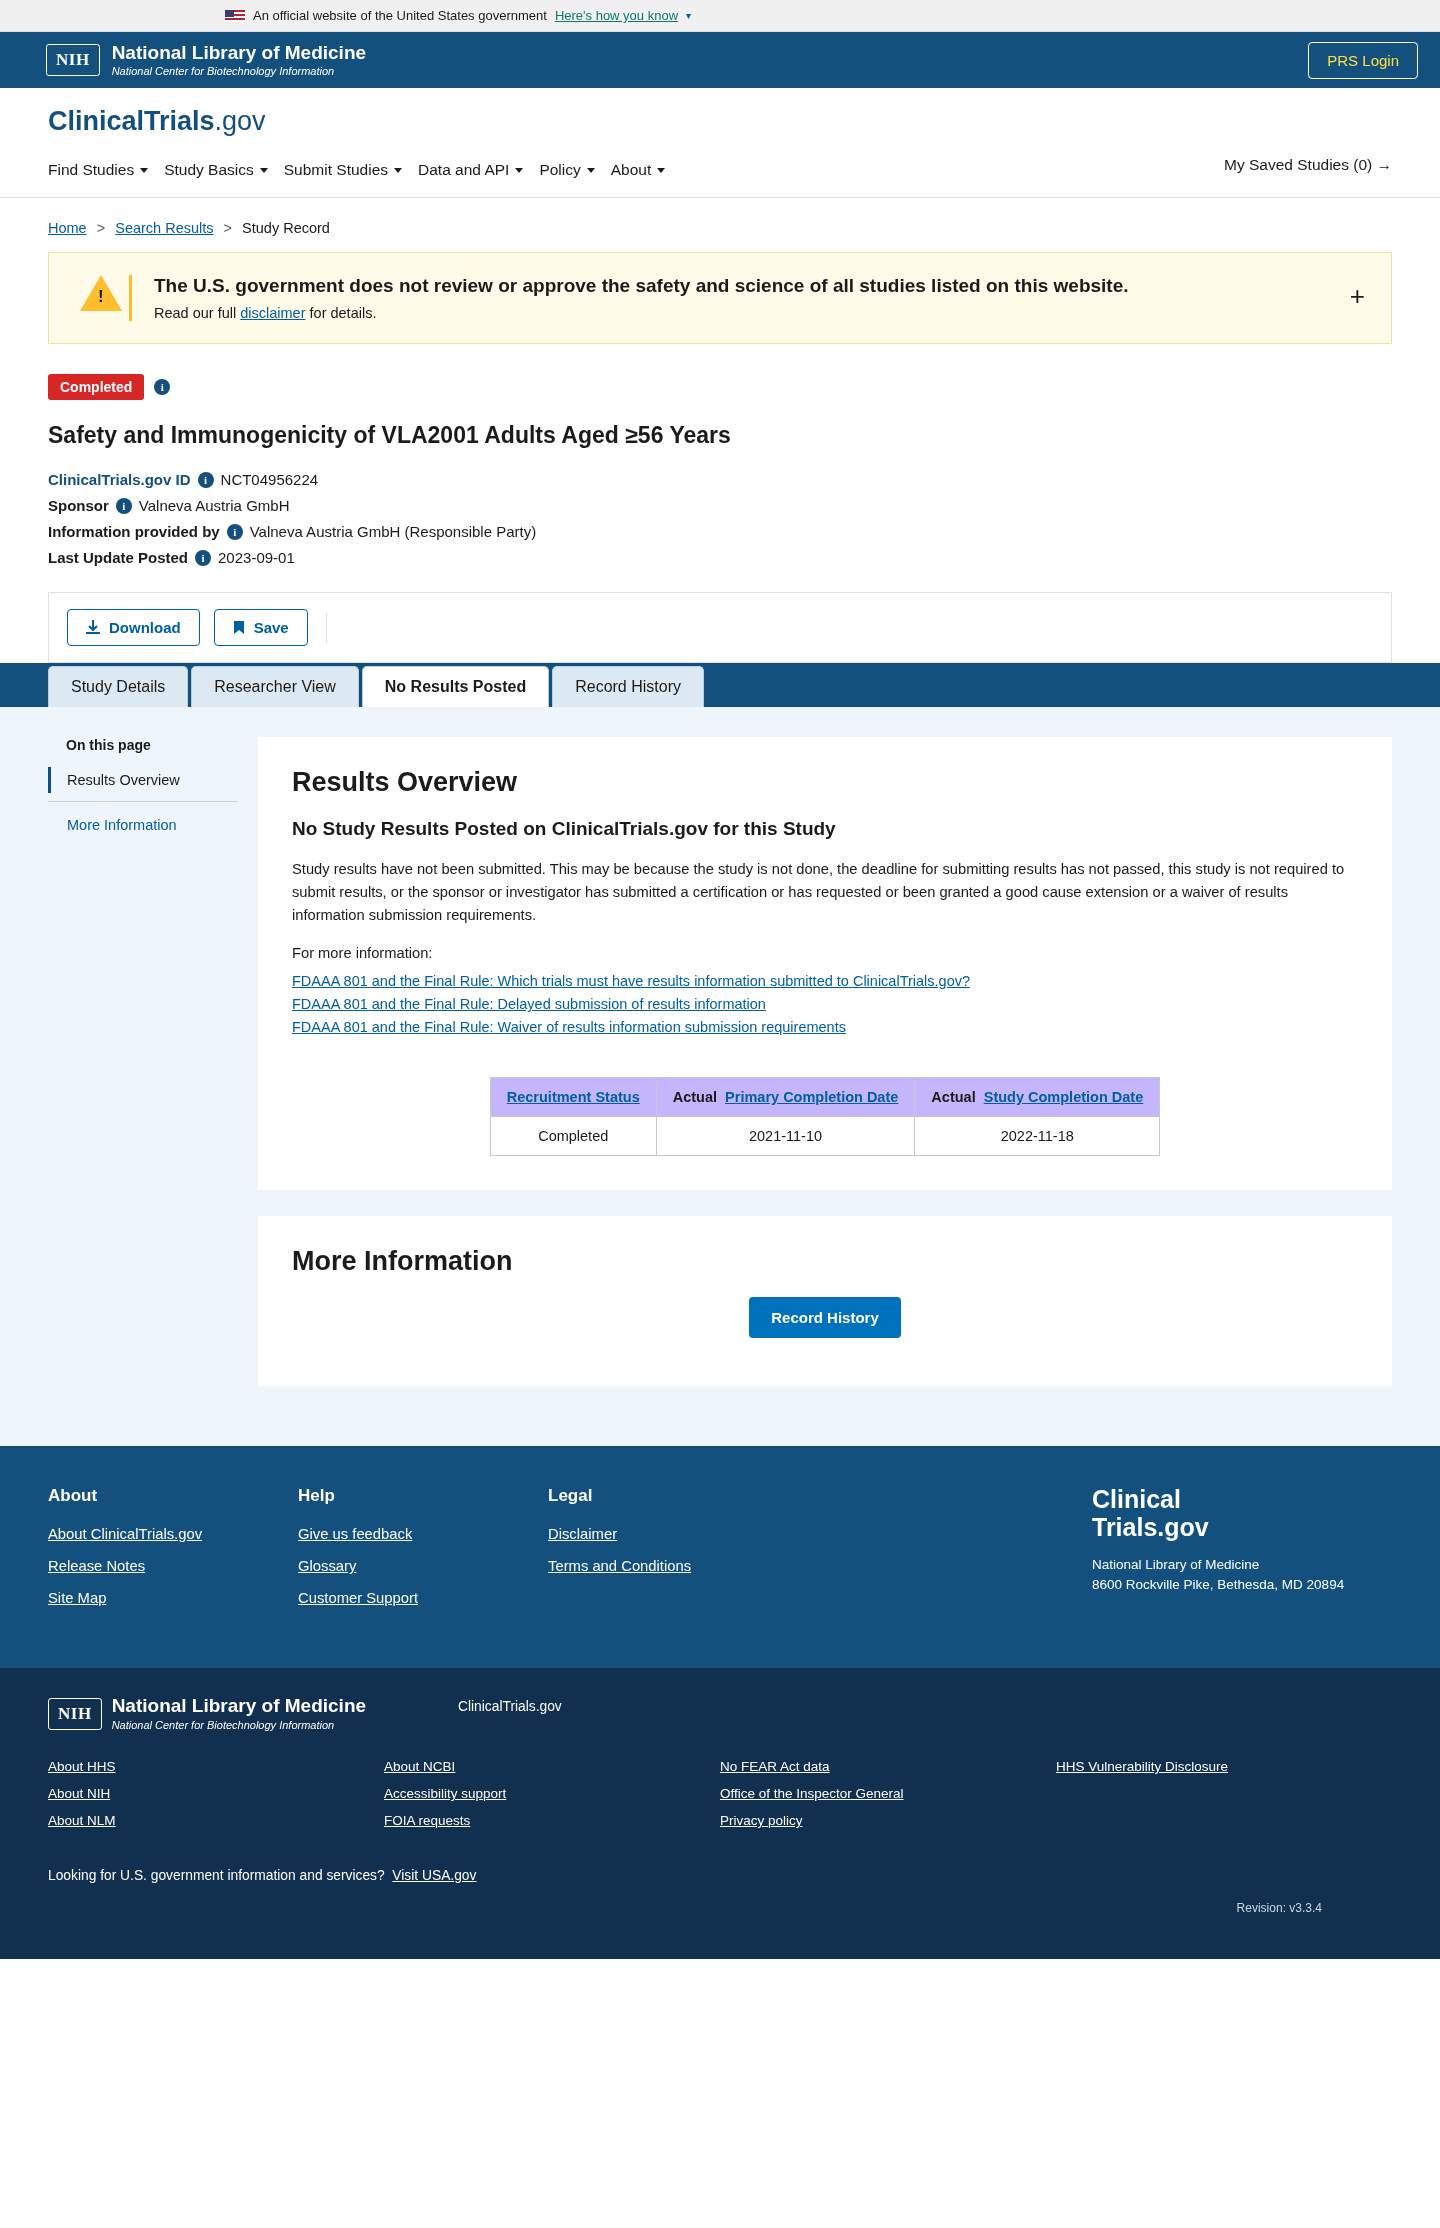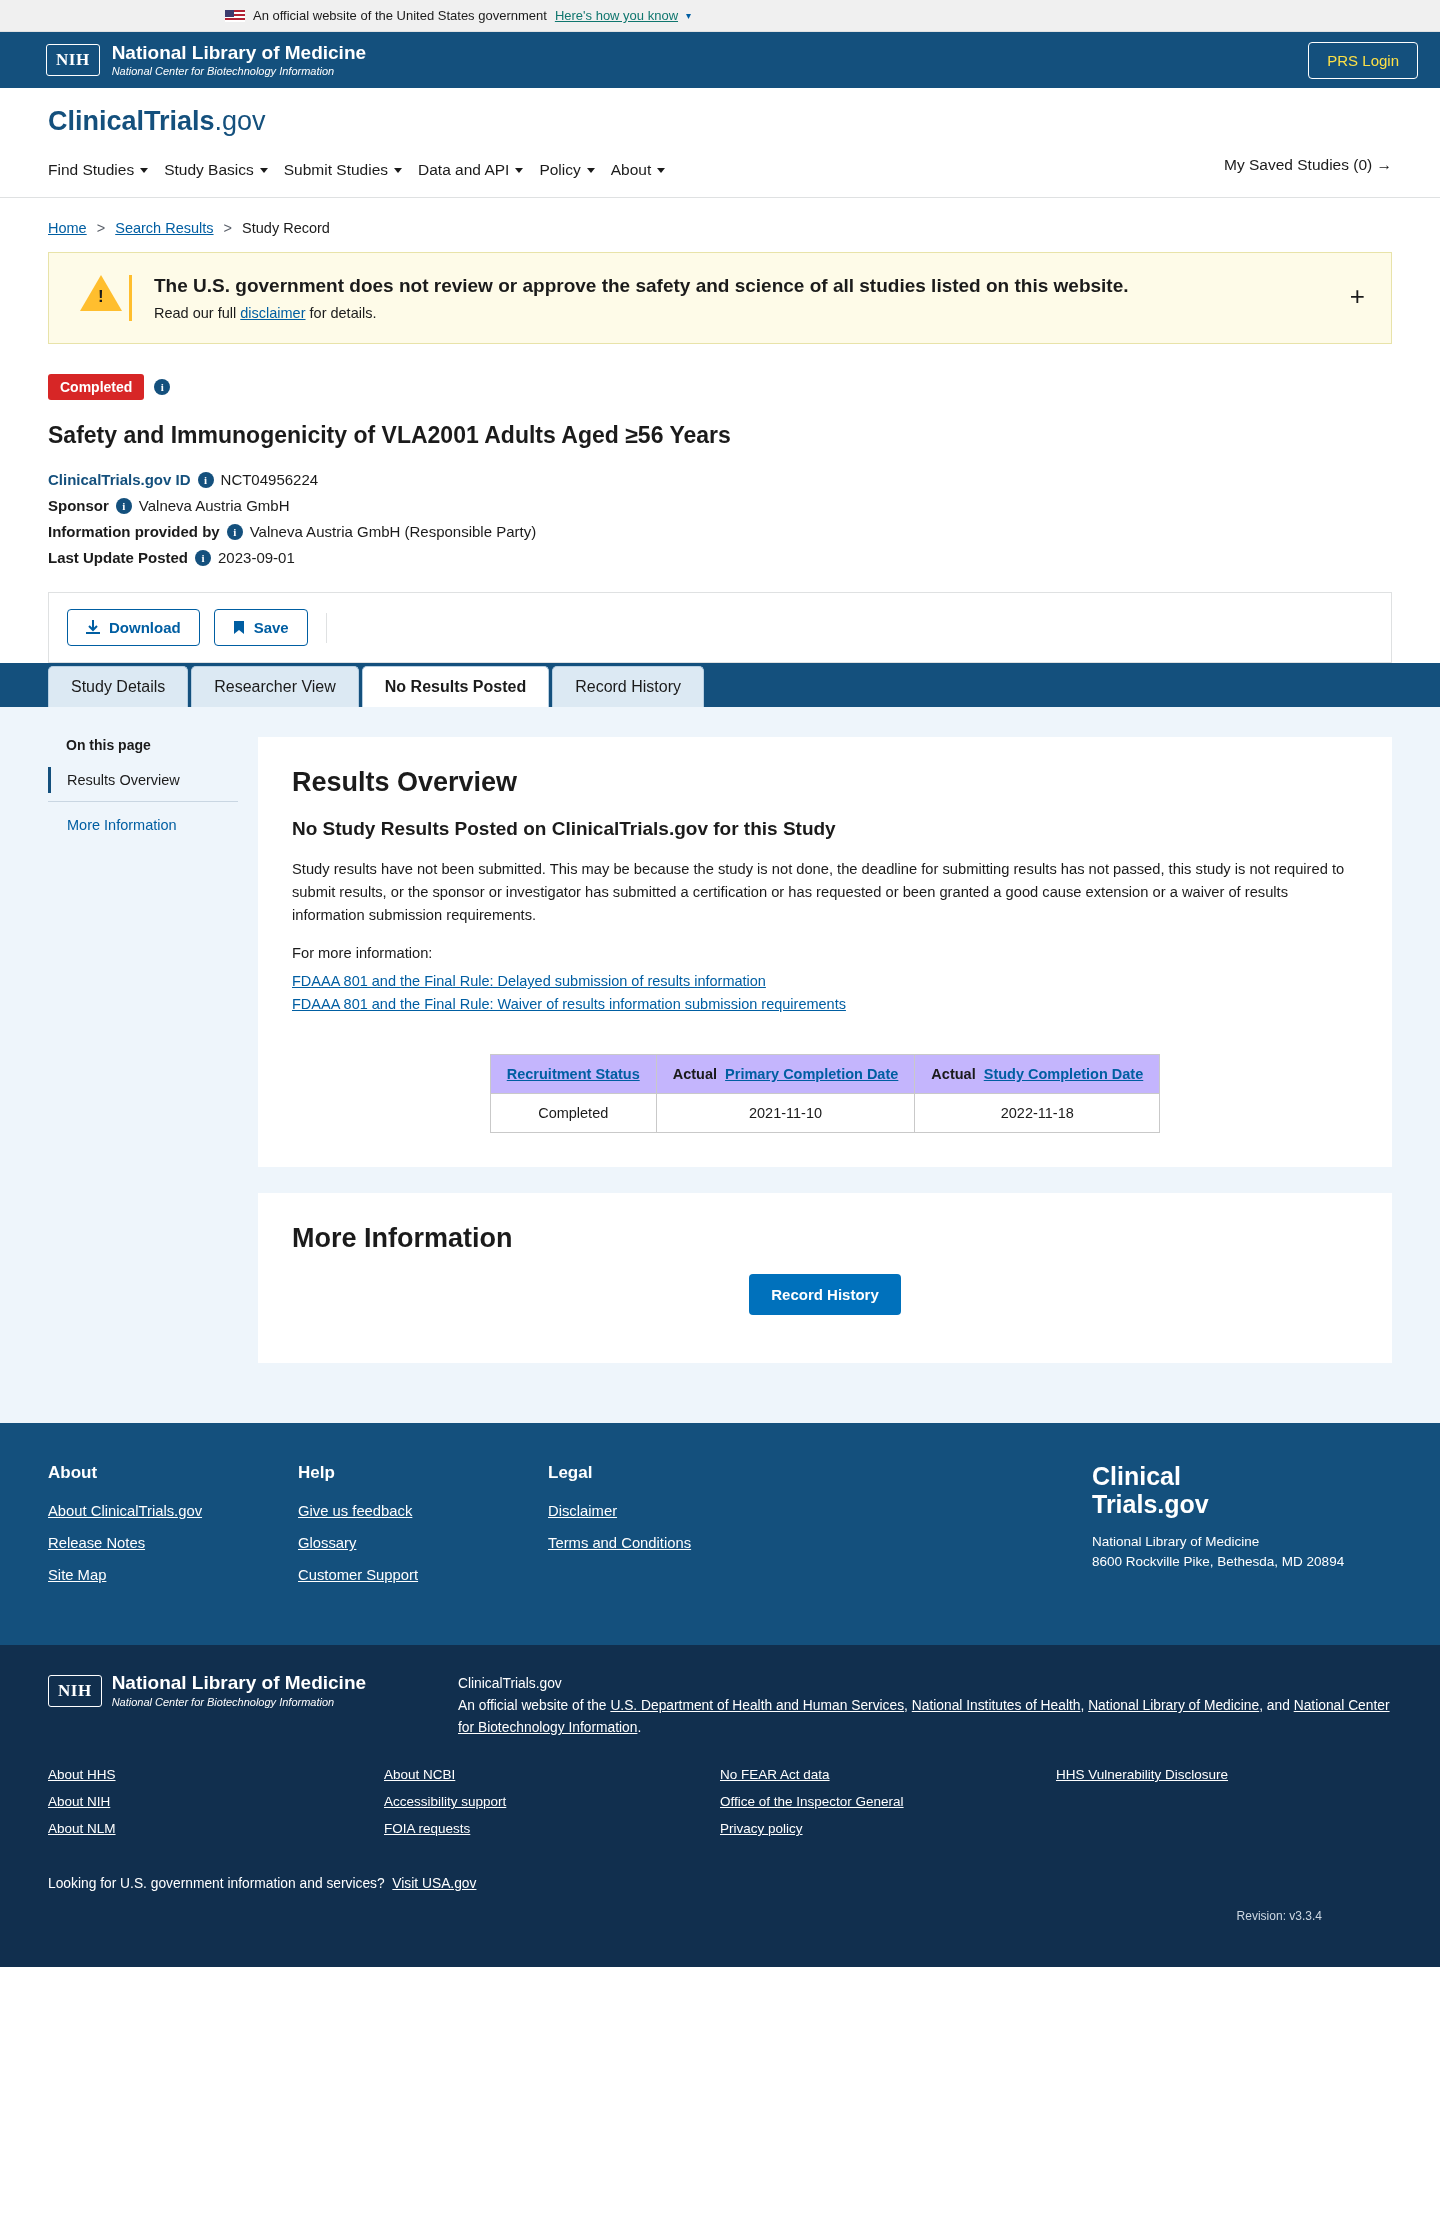--- a/index.html
+++ b/index.html
@@ -316,20 +316,21 @@
     <div class="otp-item"><a href="#">More Information</a></div>
   </div>
 
   <div style="flex:1;">
     <div class="panel">
       <h1>Results Overview</h1>
       <h2>No Study Results Posted on ClinicalTrials.gov for this Study</h2>
       <p>Study results have not been submitted. This may be because the study is not done, the deadline for submitting results has not passed, this study is not required to submit results, or the sponsor or investigator has submitted a certification or has requested or been granted a good cause extension or a waiver of results information submission requirements.</p>
       <p style="margin-bottom:8px;">For more information:</p>
       <div class="links-list">
+        <a href="#">FDAAA 801 and the Final Rule: Which trials must have results information submitted to ClinicalTrials.gov?</a>
         <a href="#">FDAAA 801 and the Final Rule: Delayed submission of results information</a>
         <a href="#">FDAAA 801 and the Final Rule: Waiver of results information submission requirements</a>
       </div>
 
       <div class="tablewrap">
         <table class="results">
           <thead>
             <tr>
               <th><span class="lnk">Recruitment Status</span></th>
               <th><span>Actual</span>&nbsp;&nbsp;<span class="lnk">Primary Completion Date</span></th>
@@ -390,23 +391,20 @@
   <div class="f2-top">
     <div class="f2-logo">
       <span class="nih-logo">NIH</span>
       <span>
         <div class="nih-title">National Library of Medicine</div>
         <div class="nih-sub">National Center for Biotechnology Information</div>
       </span>
     </div>
     <div class="f2-text">
       <div>ClinicalTrials.gov</div>
-      <div>
-        <span>An official website of the </span><a href="#">U.S. Department of Health and Human Services</a>, <a href="#">National Institutes of Health</a>, <a href="#">National Library of Medicine</a>, and <a href="#">National Center for Biotechnology Information</a>.
-      </div>
     </div>
   </div>
 
   <div class="f2-grid">
     <div>
       <a href="#">About HHS</a>
       <a href="#">About NIH</a>
       <a href="#">About NLM</a>
     </div>
     <div>

